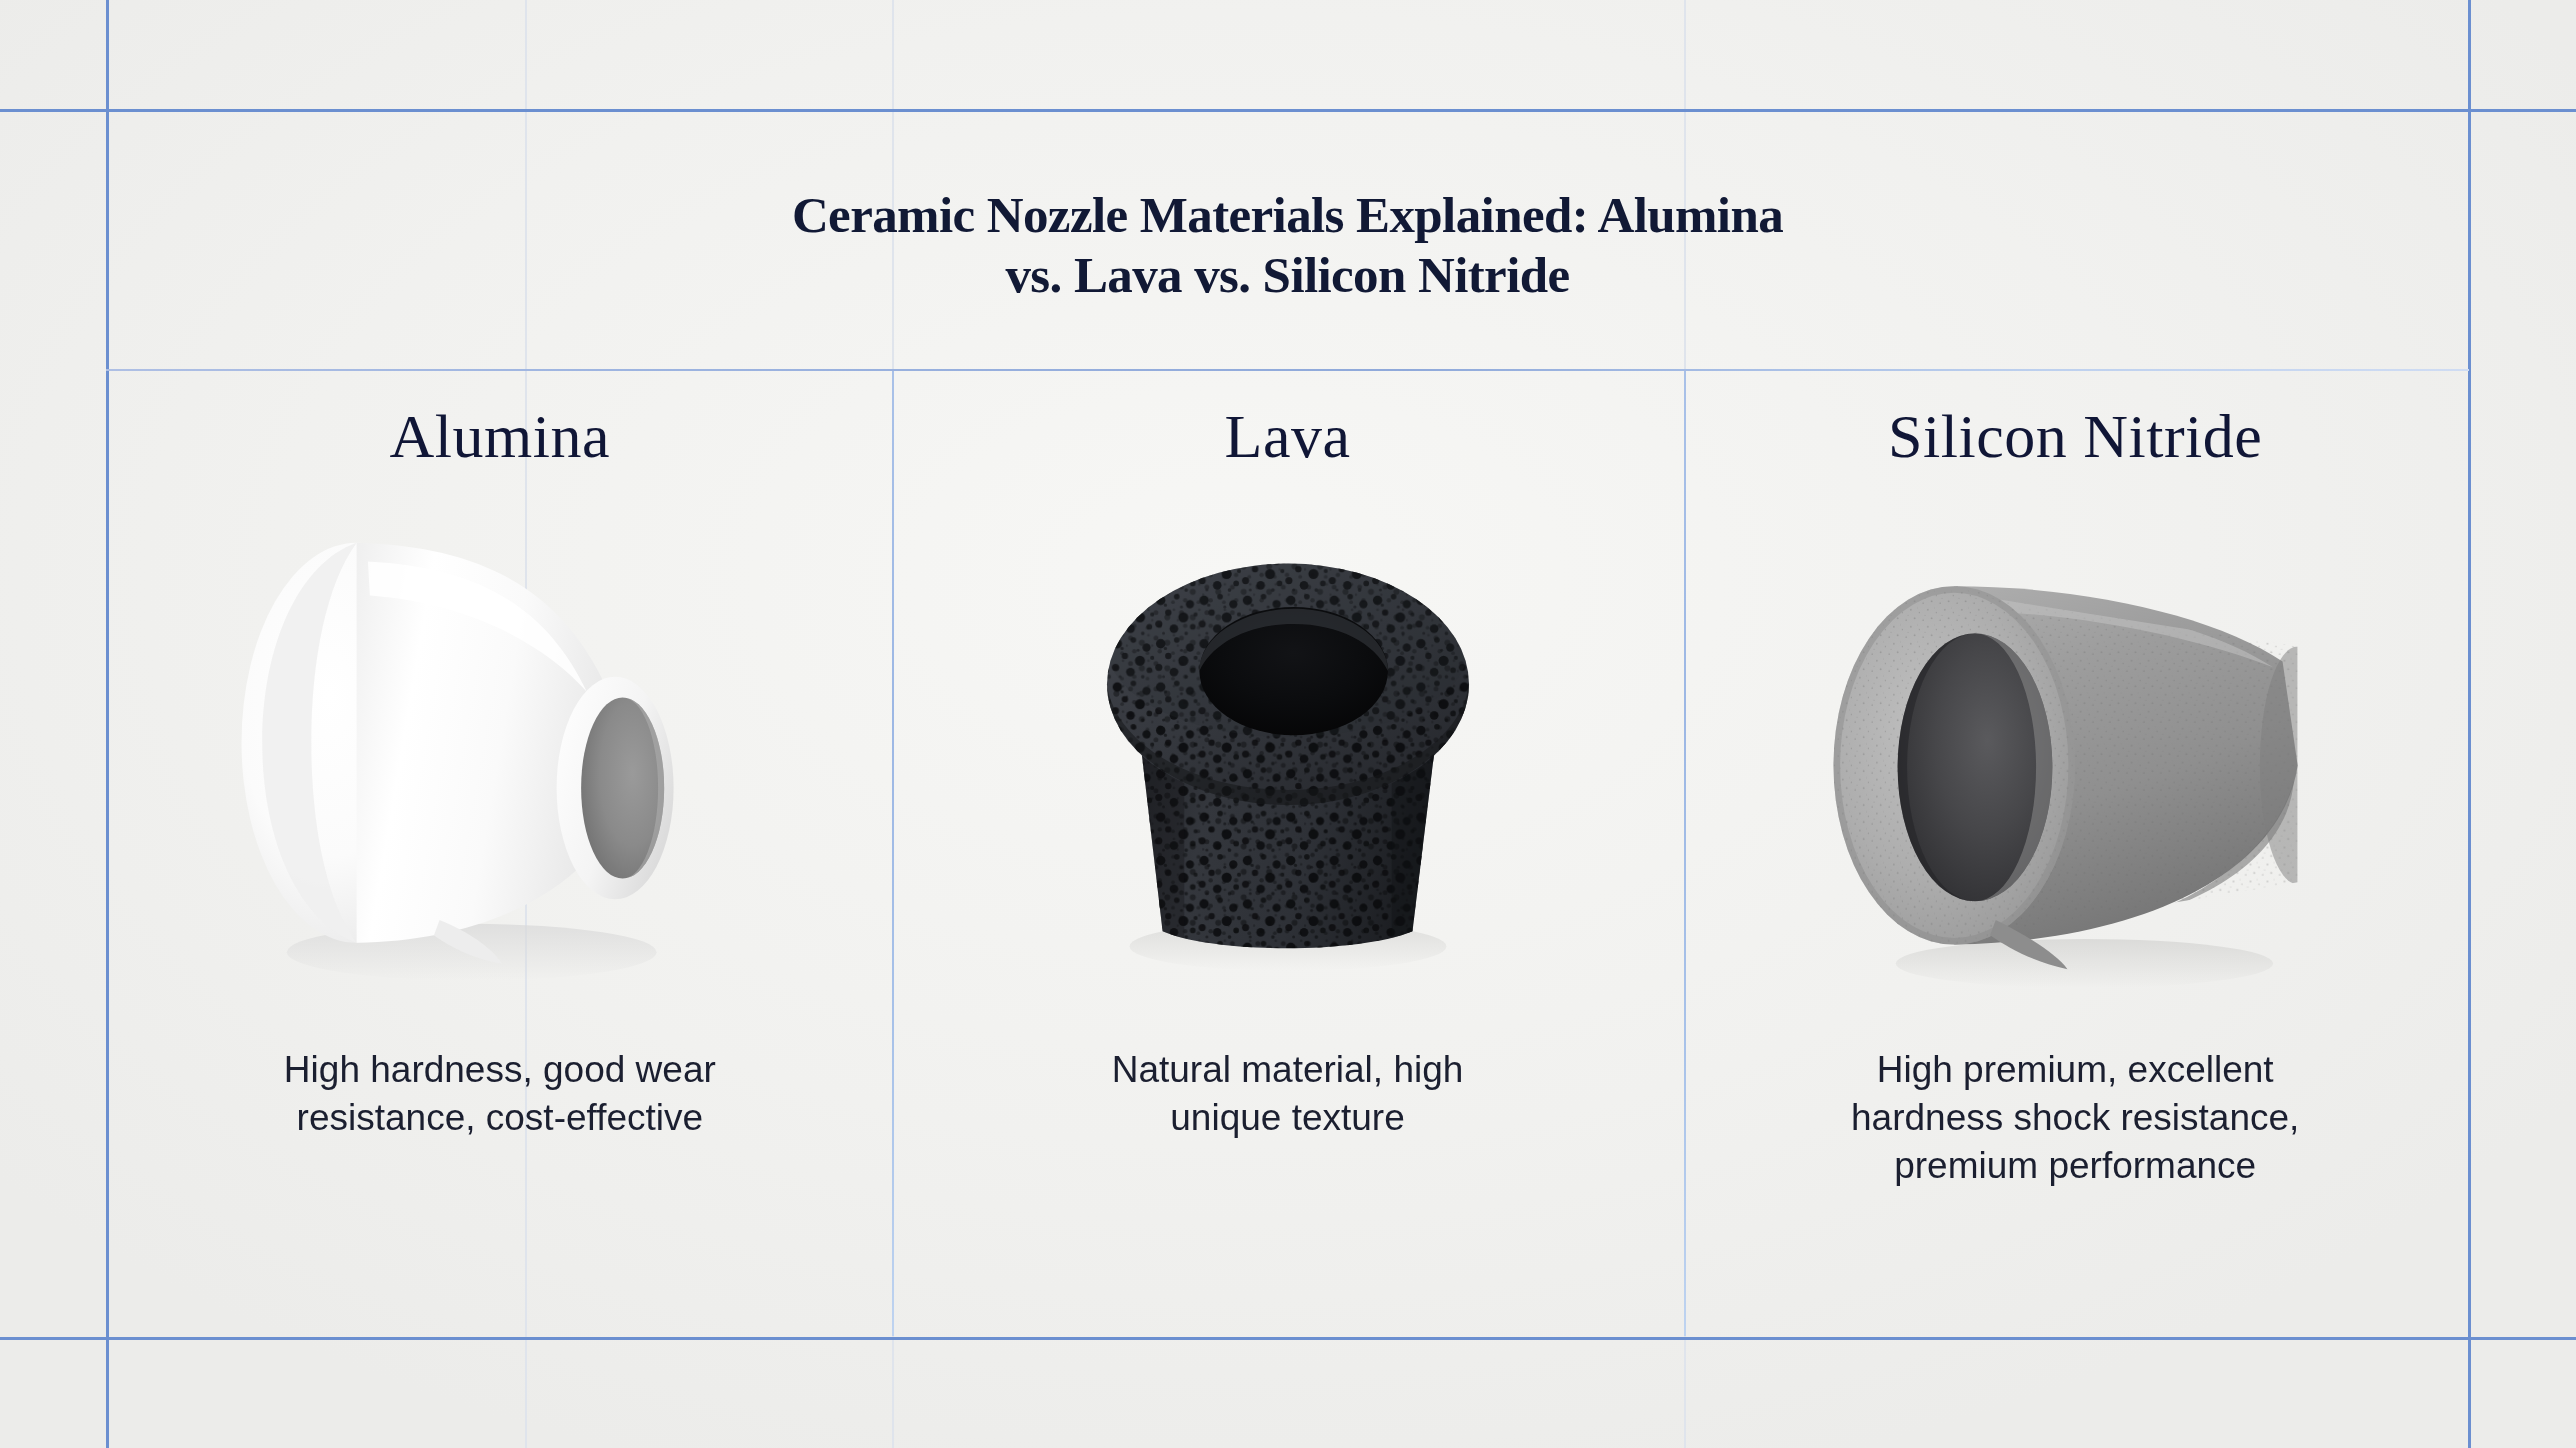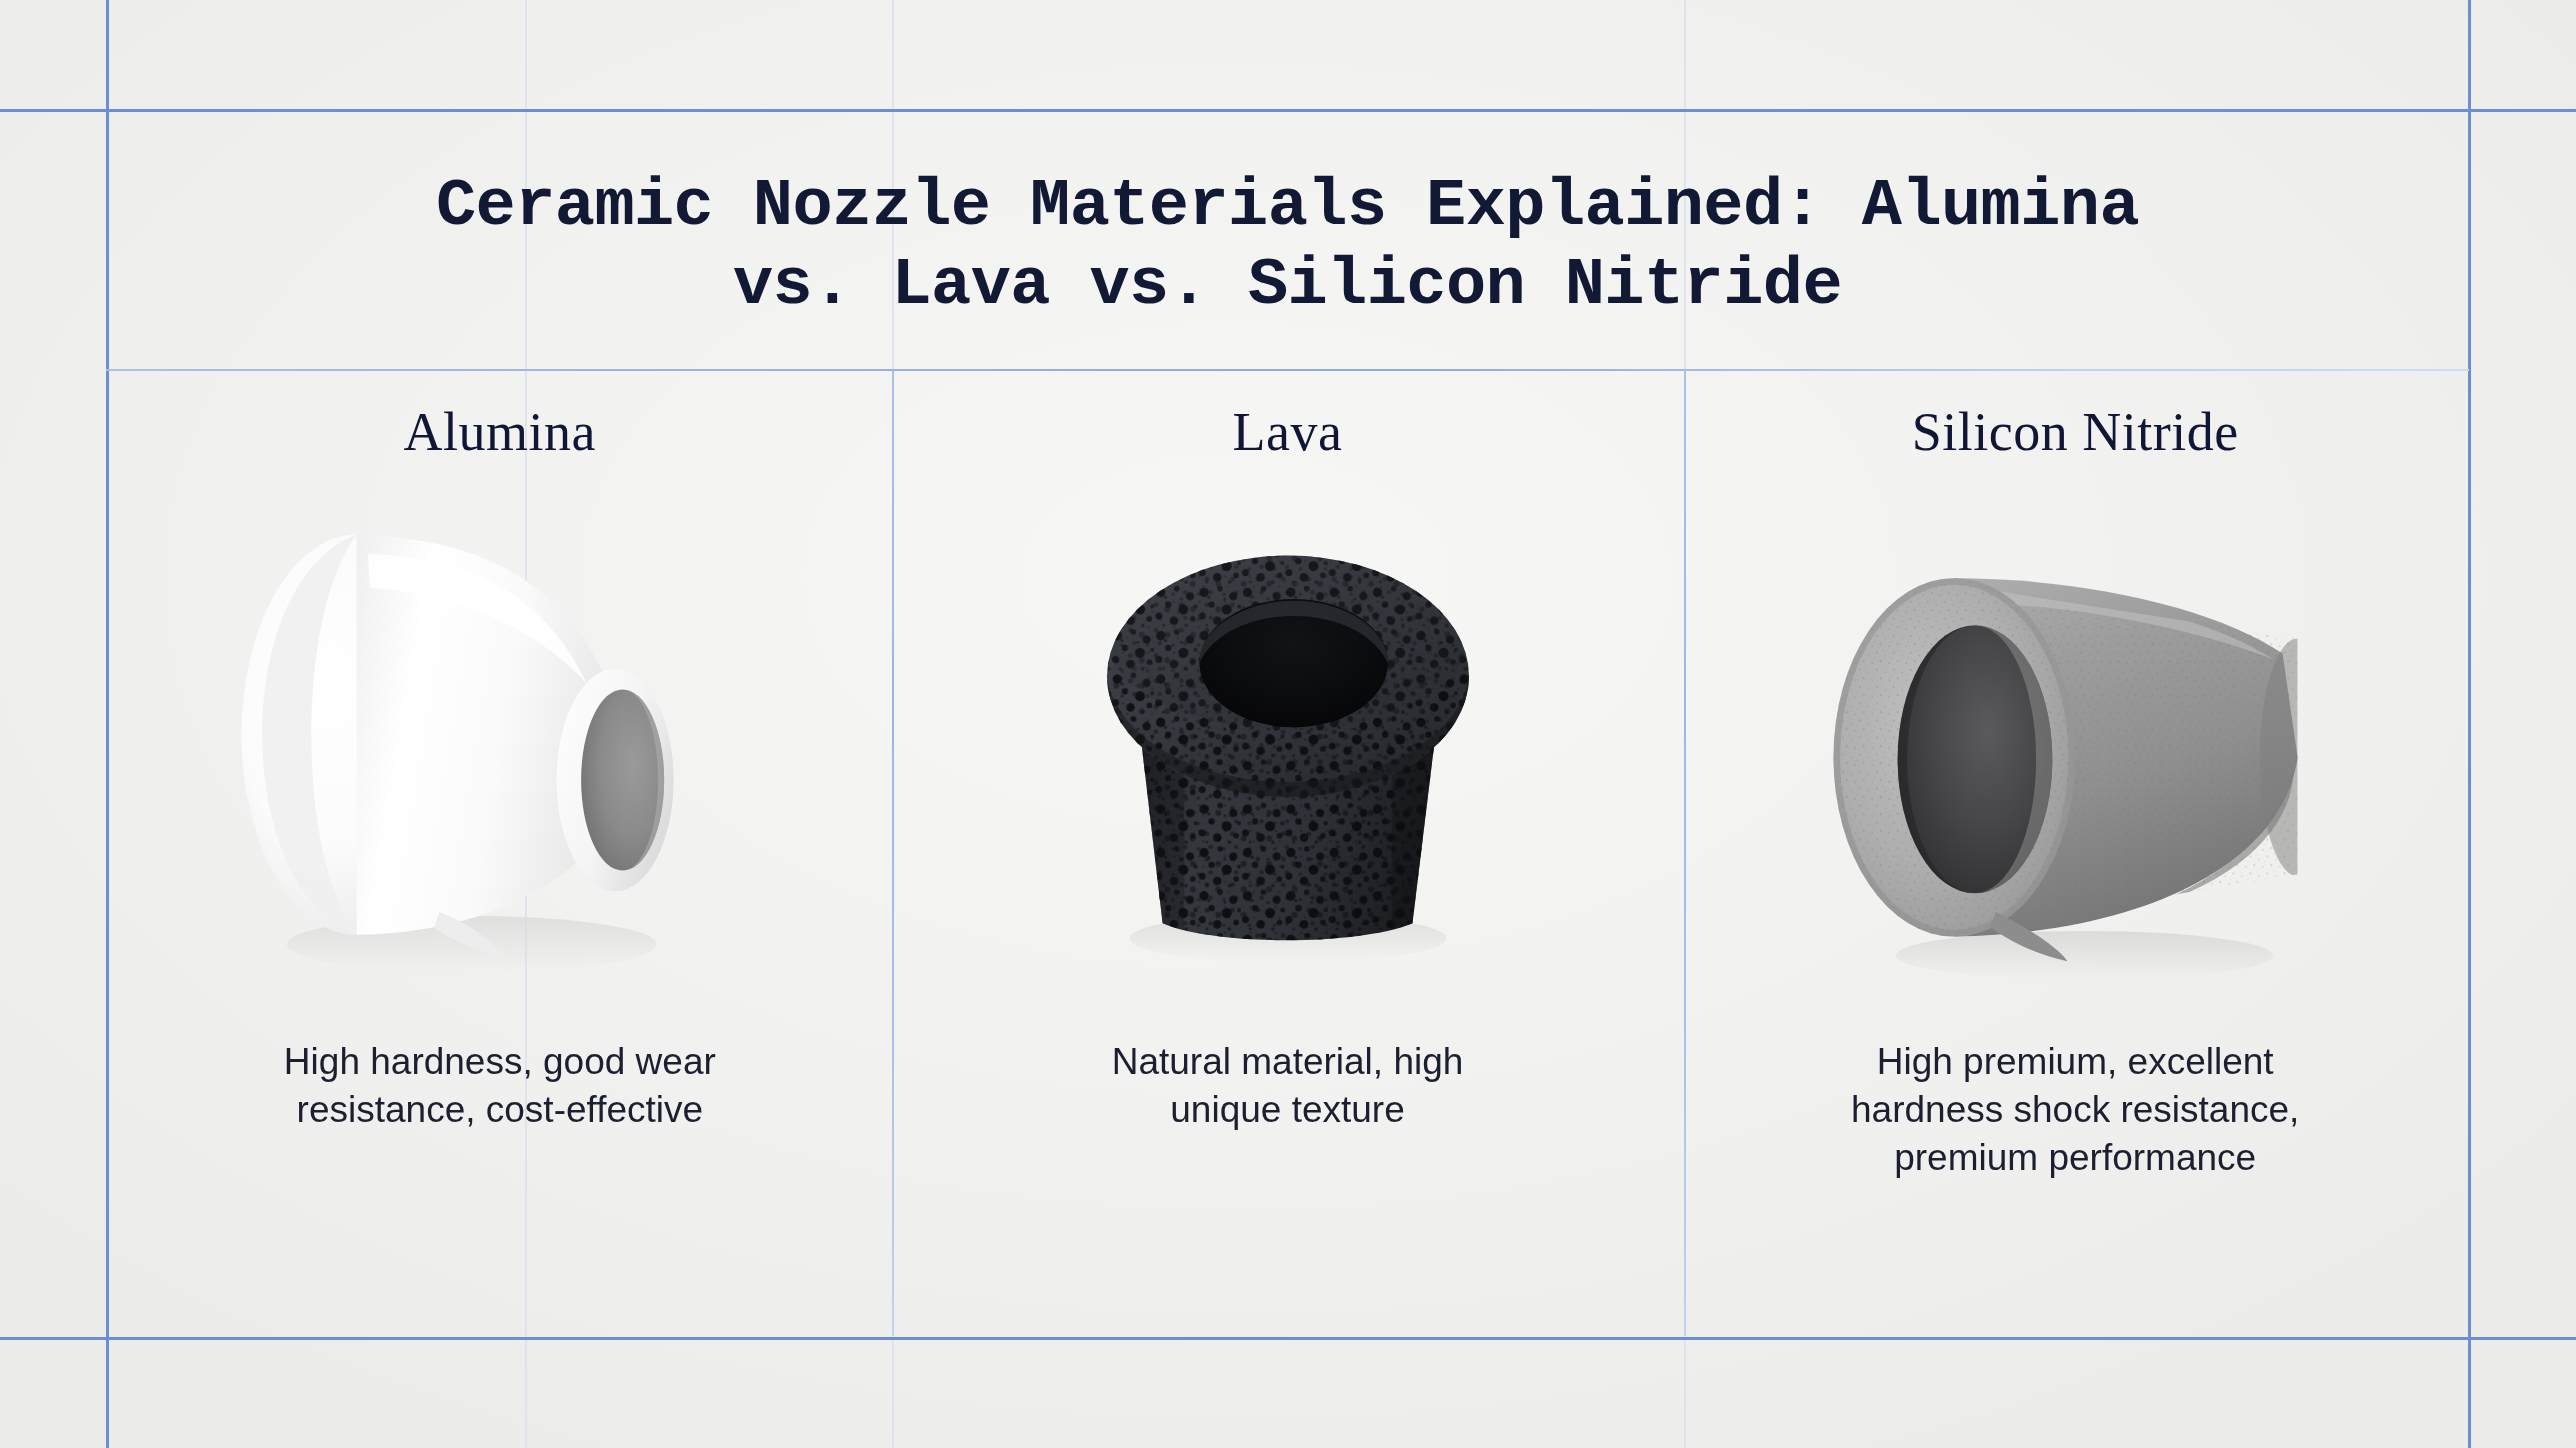--- a/index.html
+++ b/index.html
@@ -64,23 +64,23 @@
     top: 0;
     width: 2363px;
     height: 260px;
     display: flex;
     flex-direction: column;
     align-items: center;
     justify-content: center;
     padding-top: 13.2px;
   }
   .title-line {
-    font-family: Liberation Mono, monospace;
+    font-family: Liberation Serif, serif;
     font-weight: 700;
-    font-size: 67px;
+    font-size: 51px;
     line-height: 1.17;
     letter-spacing: -0.6px;
     color: #111935;
     text-align: center;
     white-space: nowrap;
   }
 
   
   .header-rule {
     position: absolute;
@@ -119,21 +119,21 @@
     background: linear-gradient(to bottom,
       #a9c1e8 0%, #9cb7e4 35%, #a8c2e9 70%, #bed3f0 100%);
   }
   .col-divider.d1 { left: 786px; }
   .col-divider.d2 { left: 1578px; }
 
   
   .col-heading {
     font-family: "Liberation Serif", serif;
     font-weight: 400;
-    font-size: 54px;
+    font-size: 62px;
     line-height: 1;
     color: #101636;
     text-align: center;
     letter-spacing: 0.5px;
   }
 
   
   .nozzle-stage {
     position: relative;
     width: 100%;

